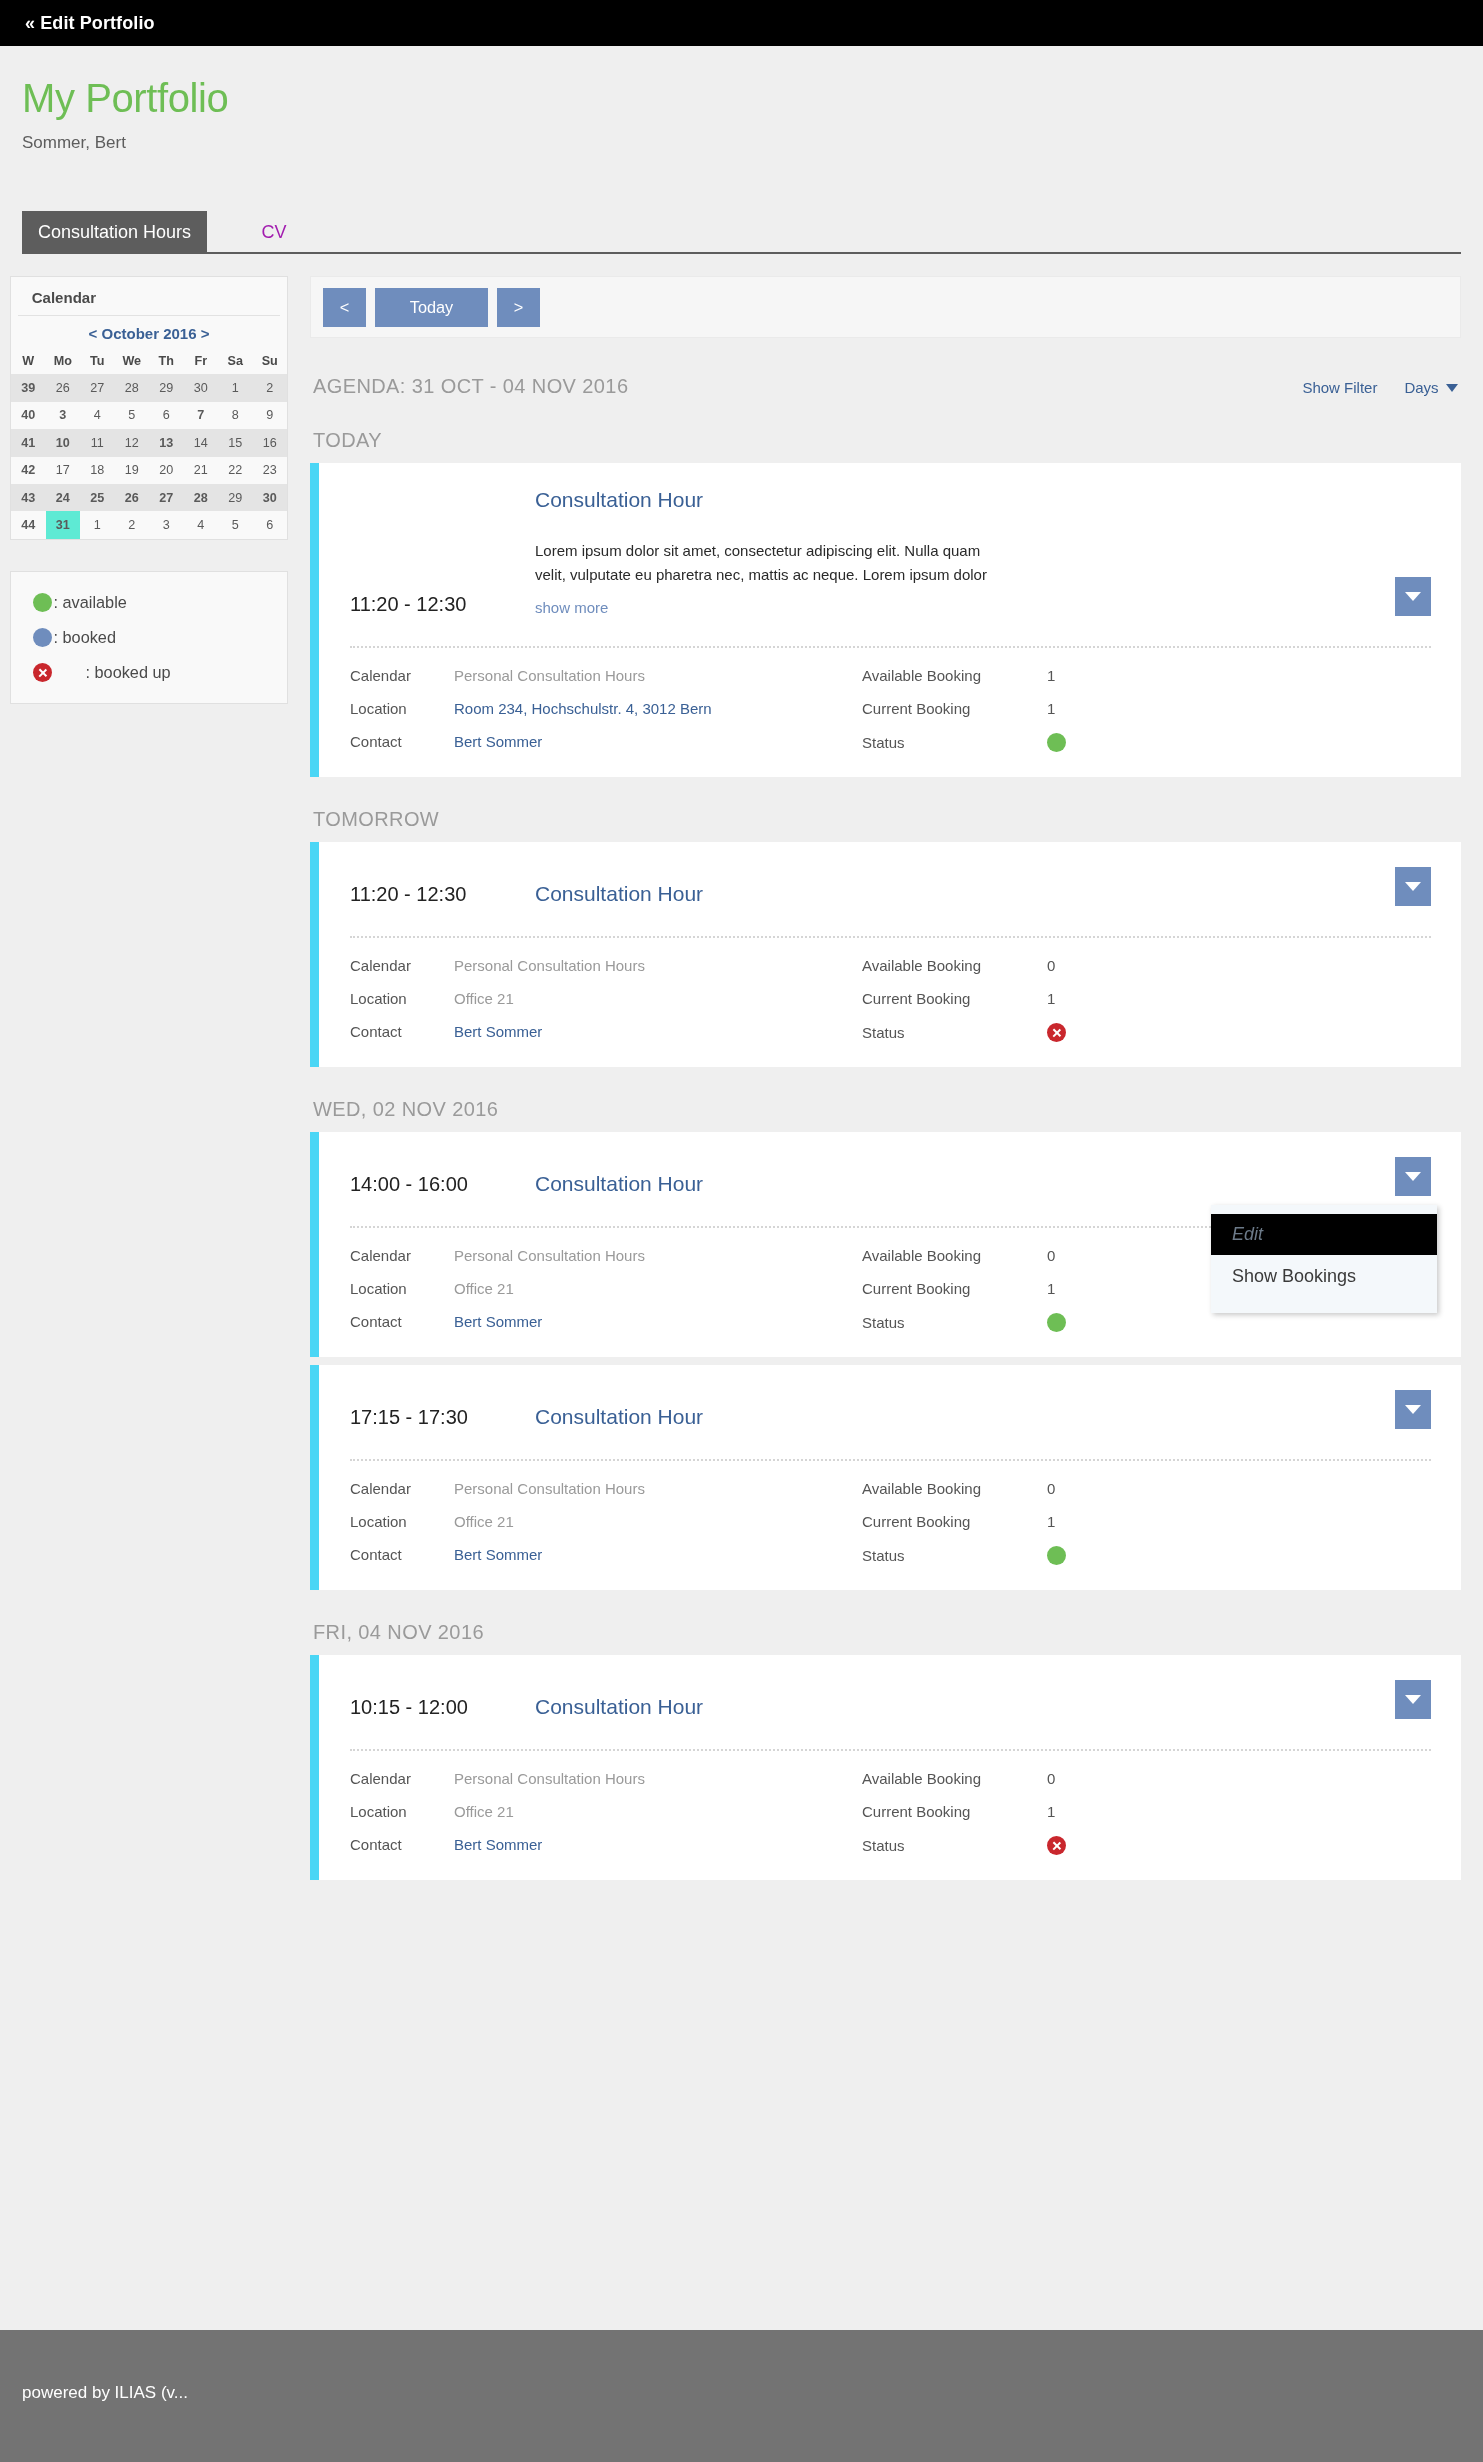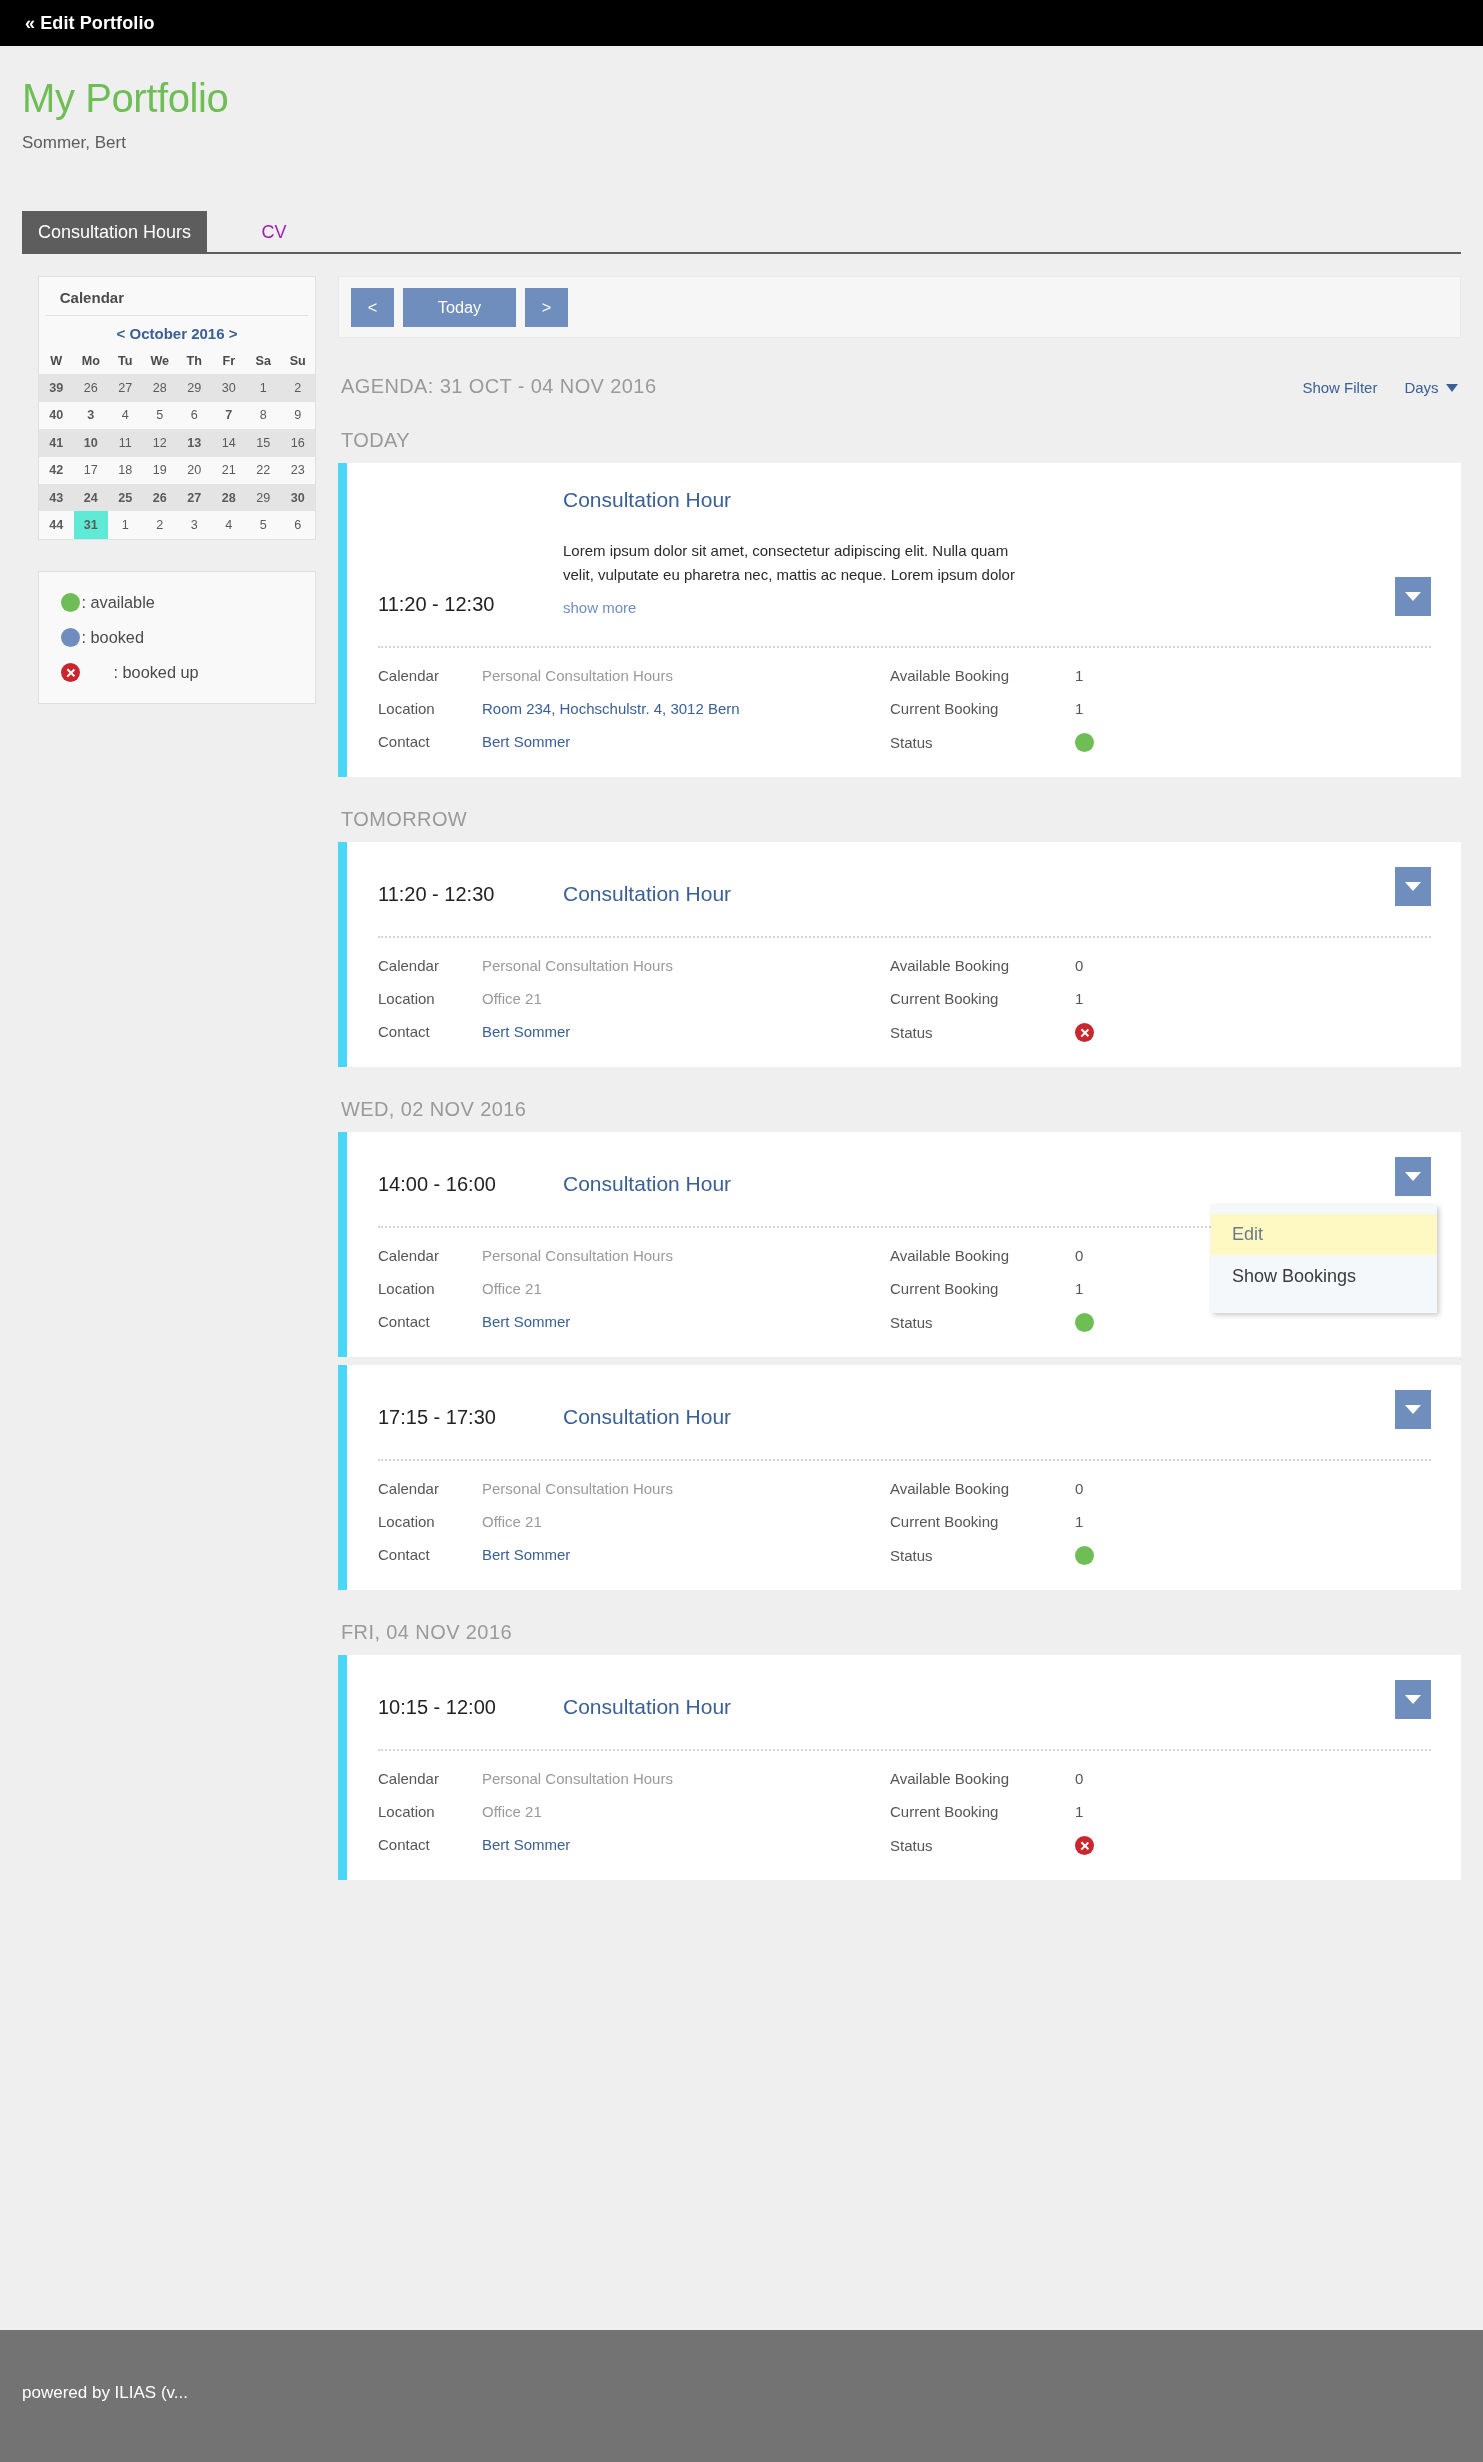--- a/index.html
+++ b/index.html
@@ -47,21 +47,21 @@
   .tab.active {
     background:#5d5d5d; color:#fff; width:185px;
   }
   .tab.inactive {
     color:#a21caf; width:134px;
   }
 
   
   .layout {
     display:flex; align-items:flex-start;
-    padding:22px 22px 0 38px;
+    padding:22px 22px 0 10px;
   }
   .sidebar { width:278px; flex:0 0 278px; }
   .content { flex:1; margin-left:22px; }
 
   
   .panel {
     background:#f9f9f9; border:0.7px solid #e0e0e0;
   }
   .panel-title {
     font-size:15px; font-weight:bold; color:#4a4a4a;
@@ -218,21 +218,21 @@
   .dropdown {
     position:absolute; right:24px; top:73px;
     width:226px; background:#f4f8fb;
     box-shadow:1.5px 2.2px 5.2px rgba(0,0,0,.22);
     z-index:20; padding:9px 0 16.3px 0;
   }
   .dd-item {
     font-size:18px; padding:10.4px 21px; cursor:pointer;
     color:#3a3a3a;
   }
-  .dd-item.hl { background:#fef9c3; color:#6c7a89; }
+  .dd-item.hl { background:#000000; color:#6c7a89;font-style:italic; }
 
   
   .footer {
     position:absolute; left:0; top:2330px;
     width:1483px; height:132px; background:#737373;
   }
   .footer-text {
     color:#fff; font-size:17px;
     padding:53px 0 0 22px;
   }

